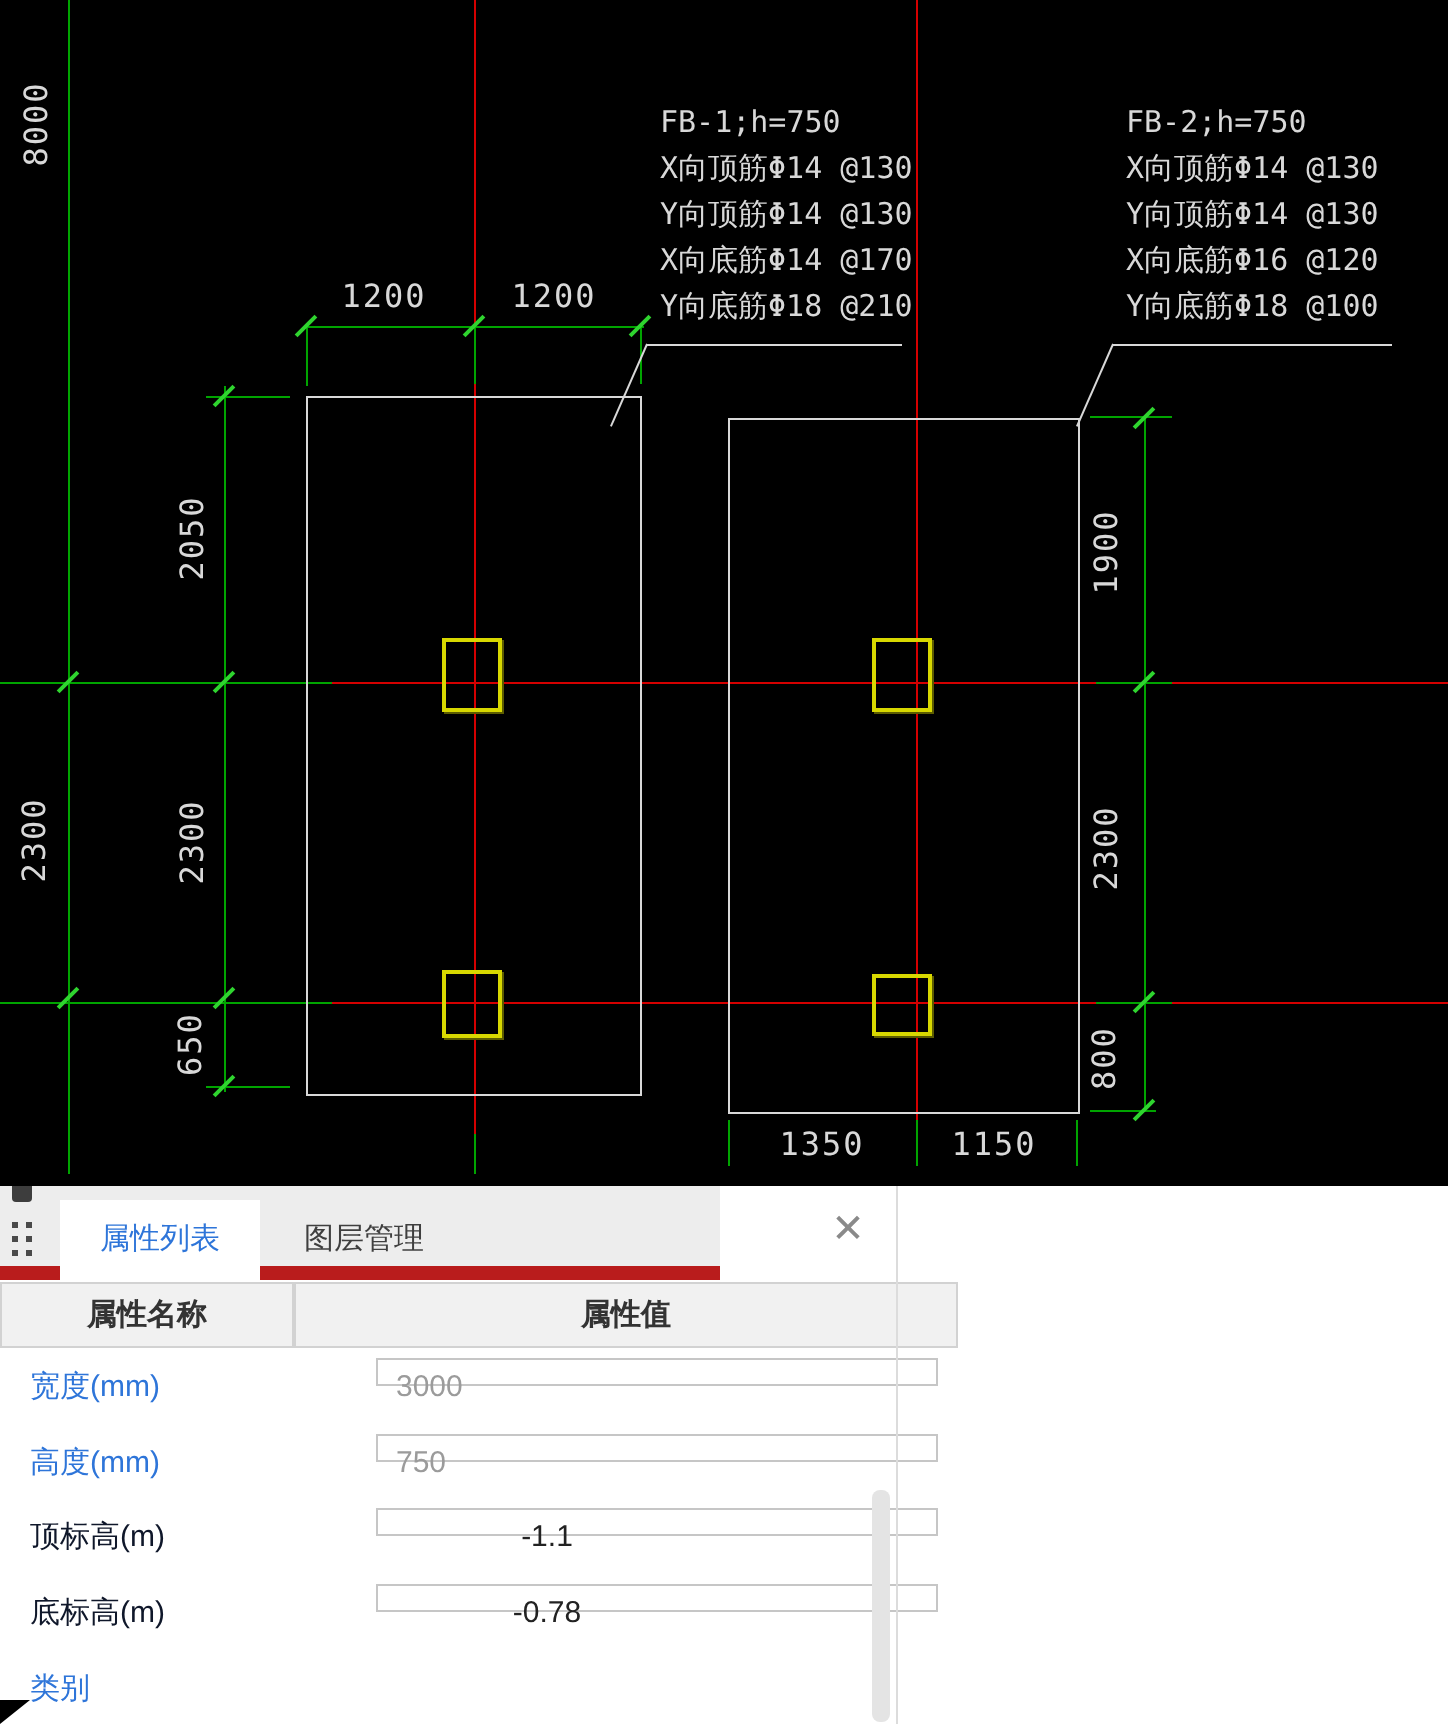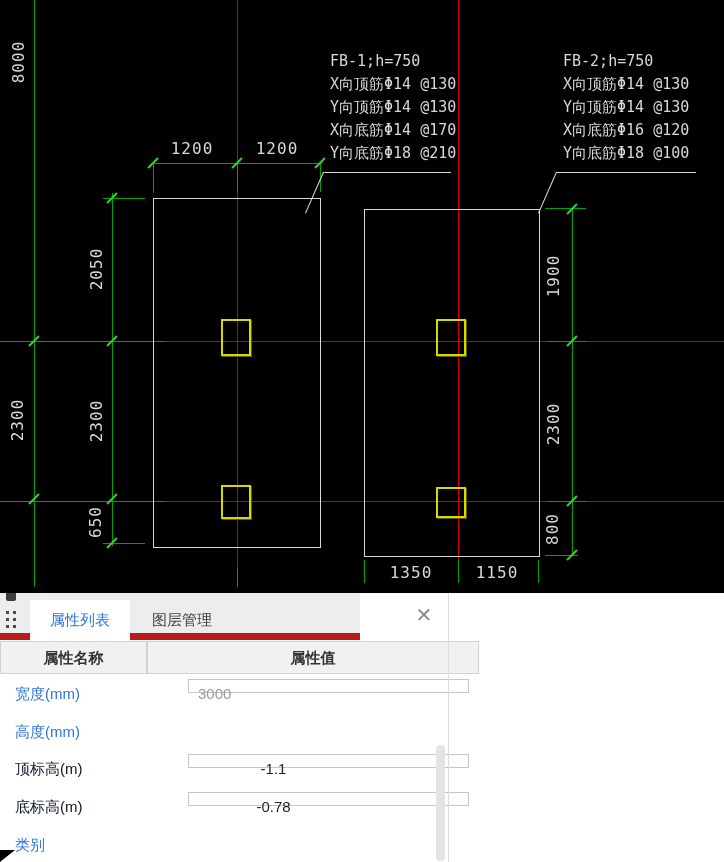--- a/index.html
+++ b/index.html
@@ -163,20 +163,23 @@
     <div class="thead c2">属性值</div>
 
     <div class="prow" style="top:86px">
       <span class="plabel blue">宽度(mm)</span>
       <div class="pinput">
         <span class="pval gray">3000</span>
       </div>
     </div>
     <div class="prow" style="top:124px">
       <span class="plabel blue">高度(mm)</span>
+      <div class="pinput">
+        <span class="pval gray">750</span>
+      </div>
     </div>
     <div class="prow" style="top:161px">
       <span class="plabel dark">顶标高(m)</span>
       <div class="pinput">
         <span class="pval dark center">-1.1</span>
       </div>
     </div>
     <div class="prow" style="top:199px">
       <span class="plabel dark">底标高(m)</span>
       <div class="pinput">

